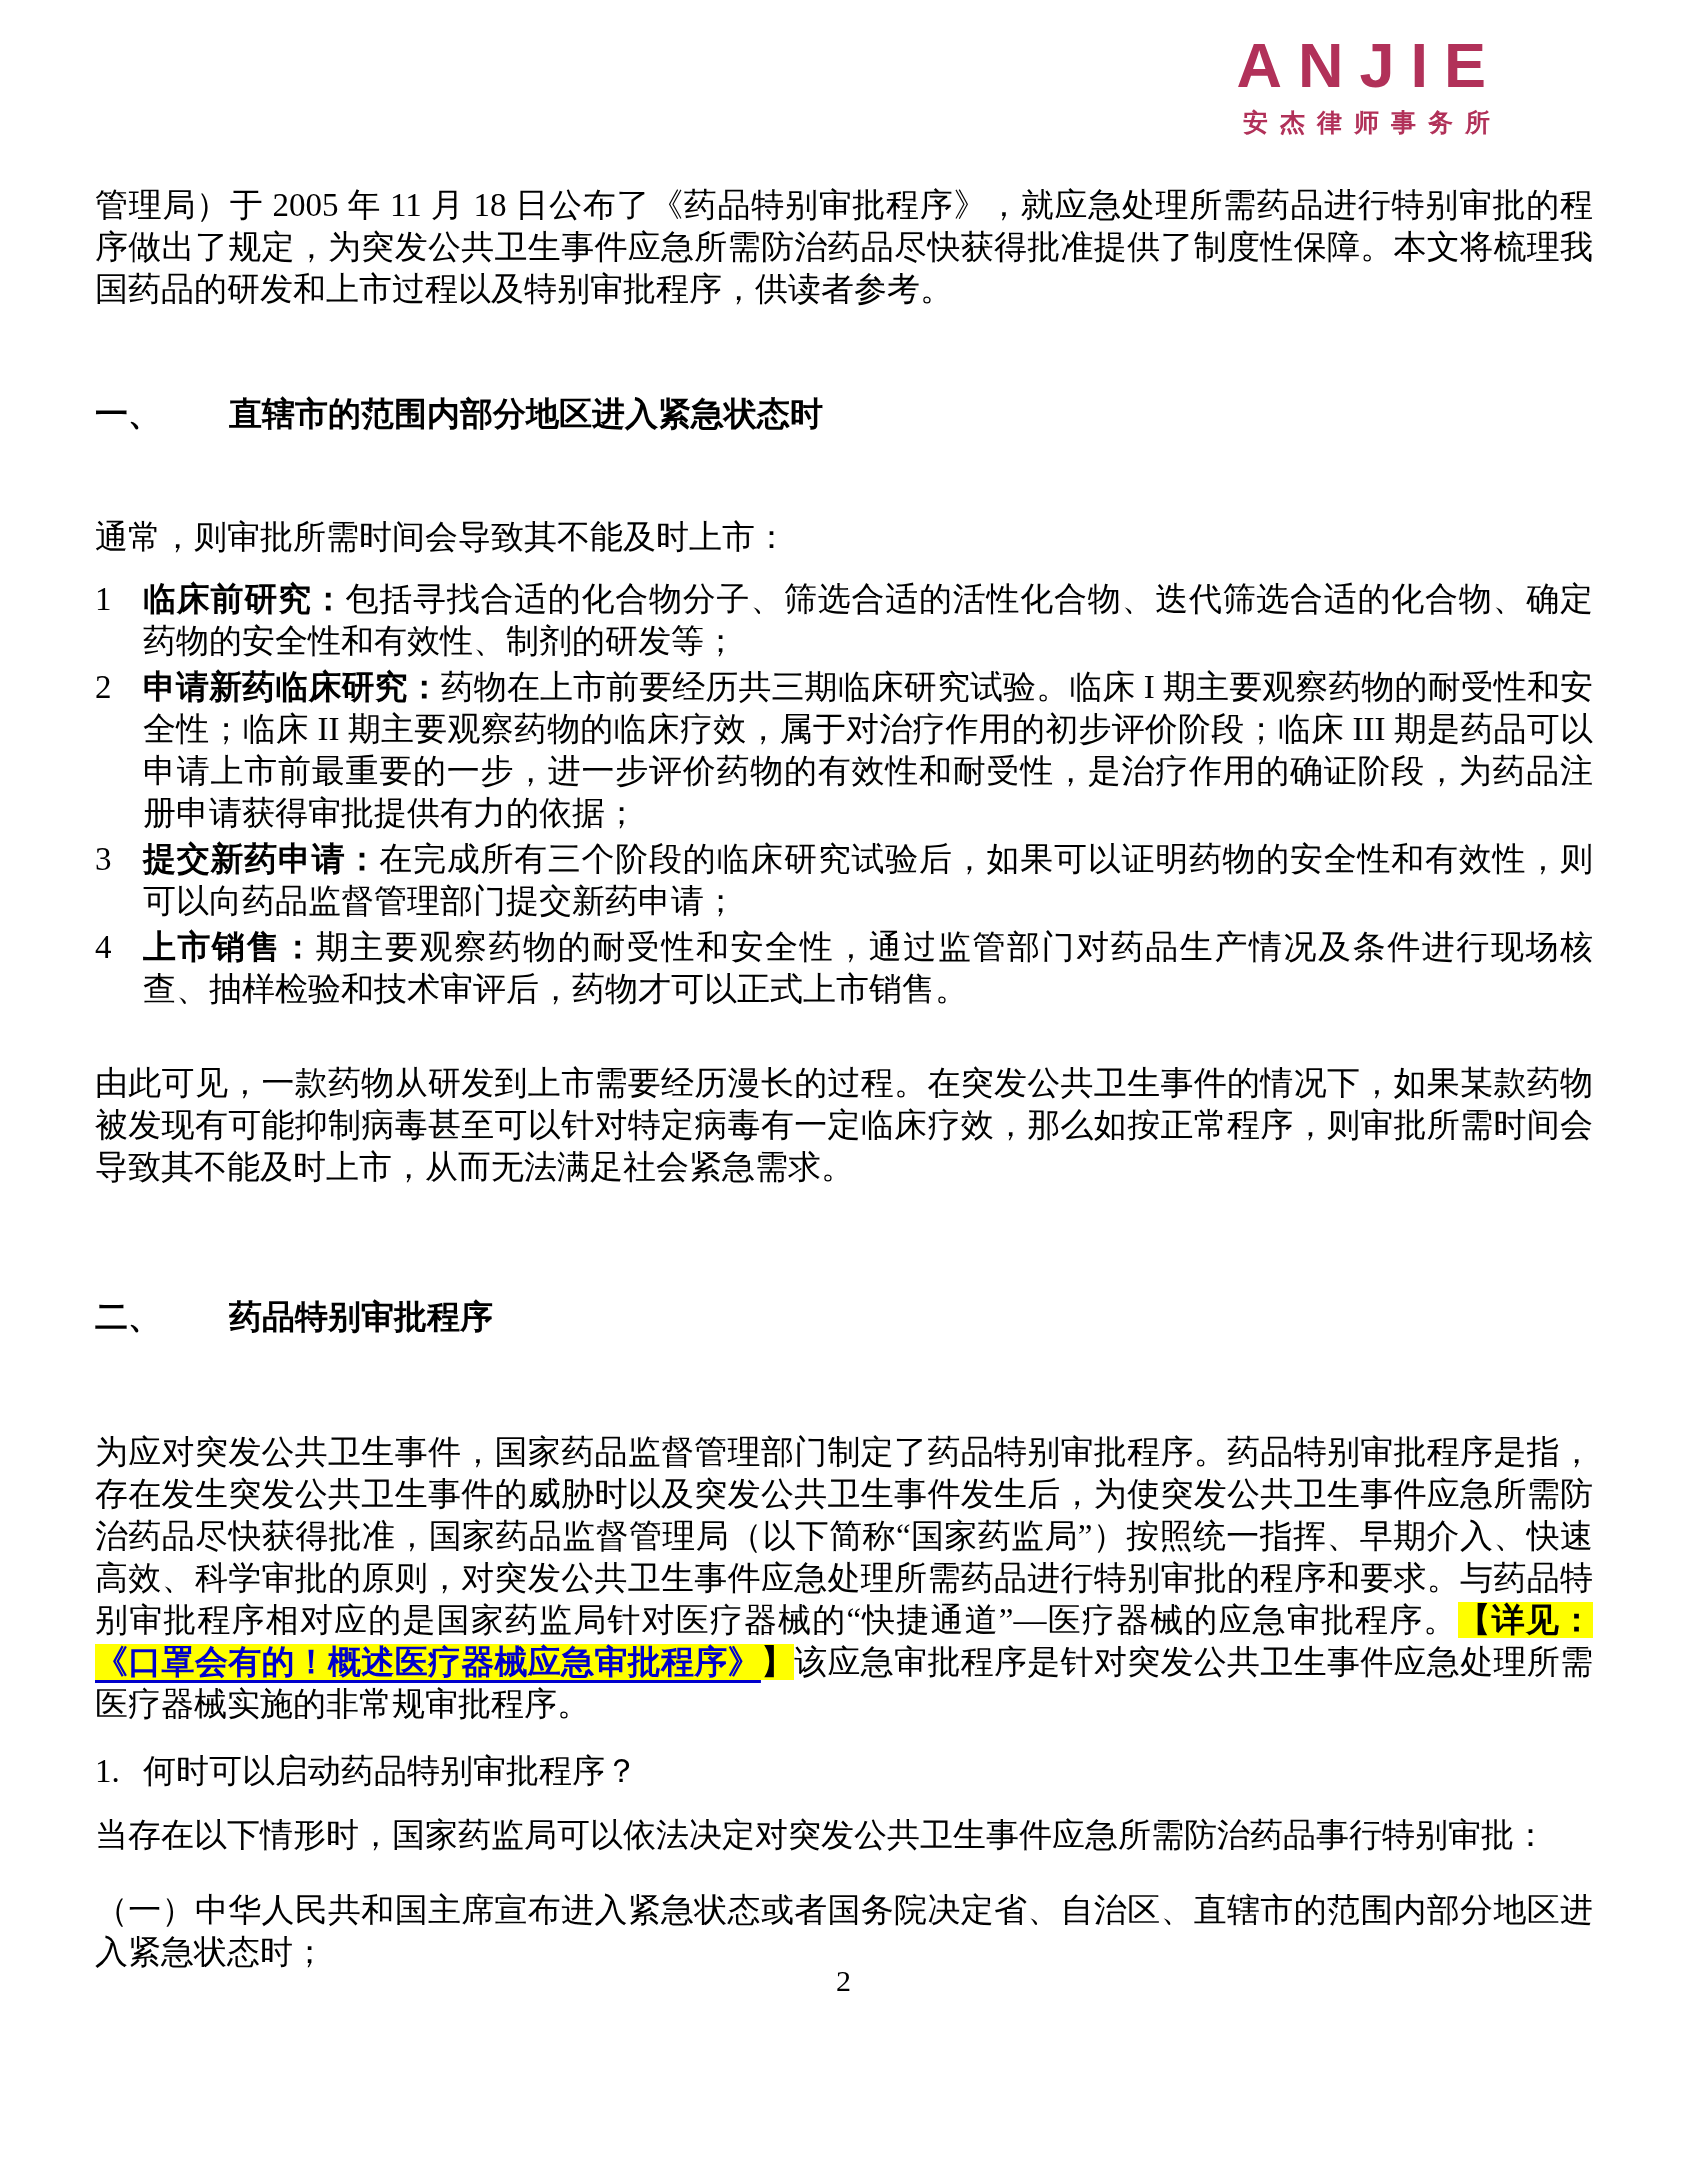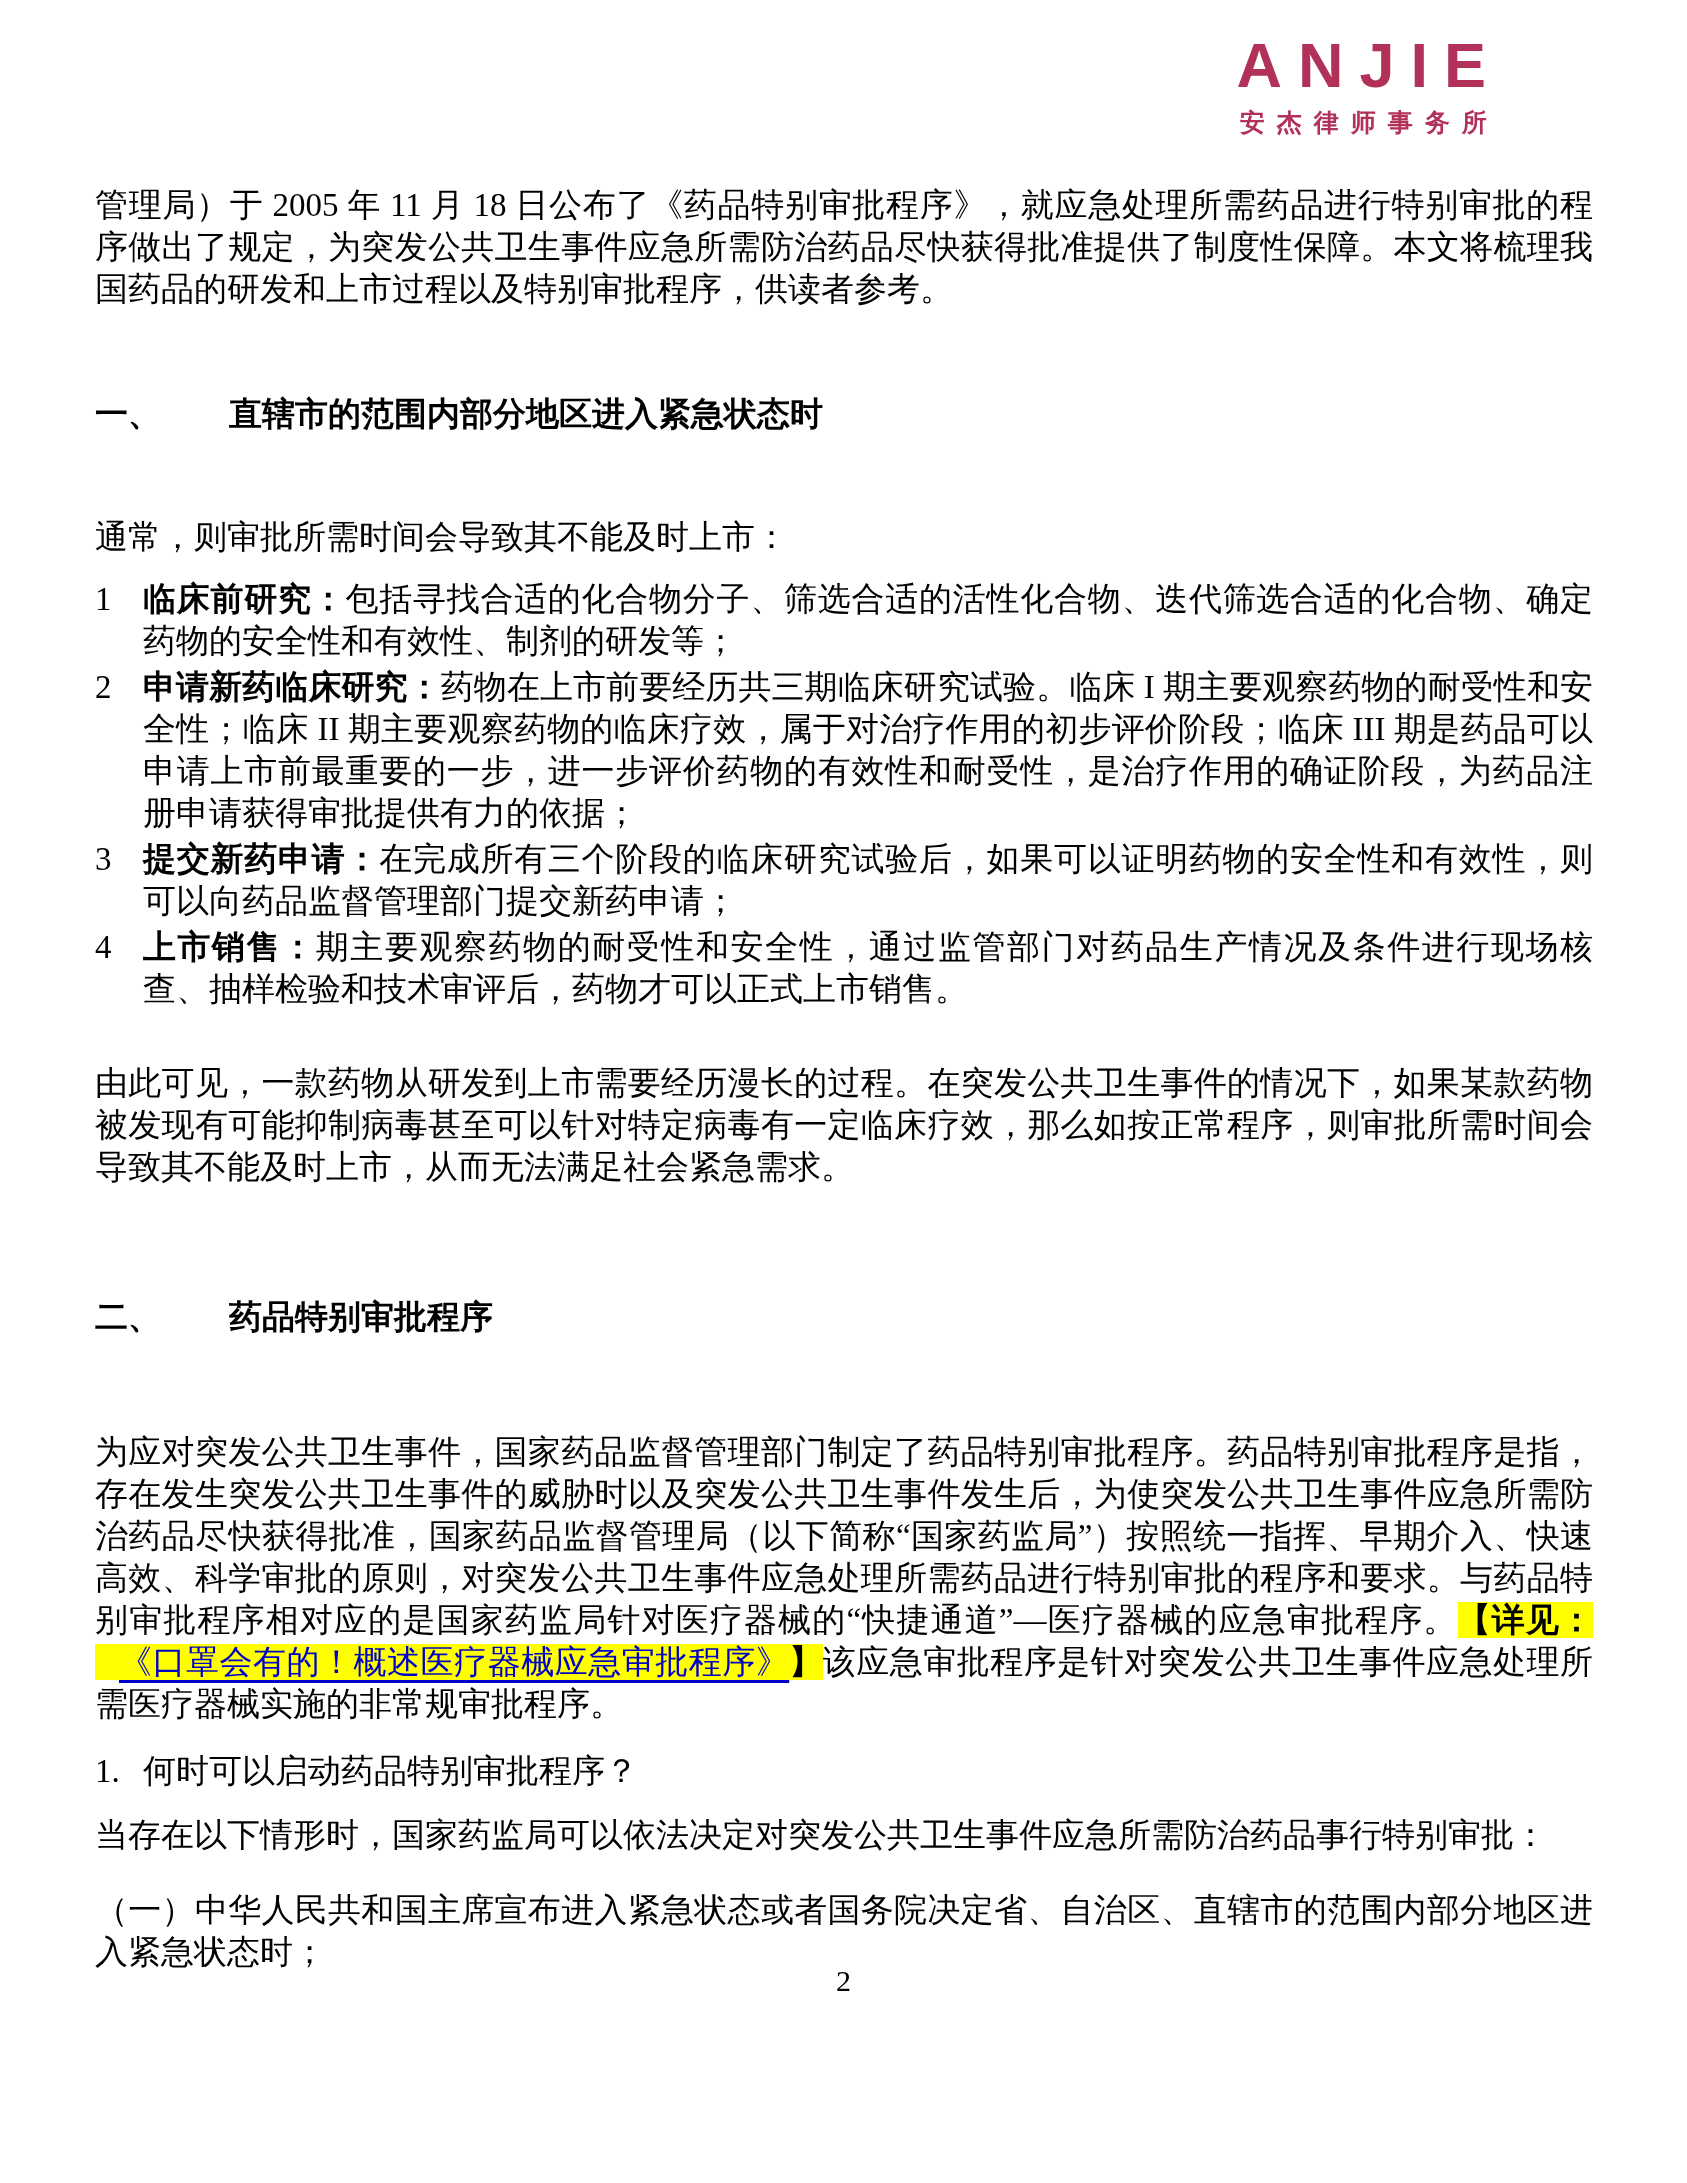--- a/index.html
+++ b/index.html
@@ -17,21 +17,21 @@
     background:#ffffff;
     overflow:hidden;
     font-family:"Liberation Serif","DejaVu Serif",serif;
     color:var(--text);
   }
   
   .logo{
     position:absolute;
     top:34px;
     right:185px;
-    text-align:center;
+    text-align:right;
   }
   .logo-word{
     font-family:"Liberation Sans","DejaVu Sans",sans-serif;
     font-weight:700;
     font-size:63px;
     line-height:1;
     letter-spacing:16px;
     color:var(--logo);
     white-space:nowrap;
   }
@@ -80,27 +80,26 @@
   .li-label{font-weight:bold;}
   .p-conclusion{margin-top:52px;}
   .p-special{margin-top:93px;}
   .hl{
     background:var(--highlight);
     font-weight:bold;
   }
   a.doc-link{
     background:var(--highlight);
     color:var(--link);
-    font-weight:normal;
+    font-weight:bold;
     text-decoration:underline;
     text-decoration-color:var(--link);
     text-decoration-thickness:2.6px;
     text-underline-offset:6.6px;
     cursor:pointer;
-    padding-left:24px;
   }
   .h-sub{
     margin-top:25px;
     font-weight:normal;
     text-align:left;
     white-space:nowrap;
   }
   .h-sub .h-subnum{display:inline-block;width:48px;}
   .p-when{margin-top:24.5px;font-family:Liberation Mono, monospace;}
   .p-item-one{margin-top:30px;}

